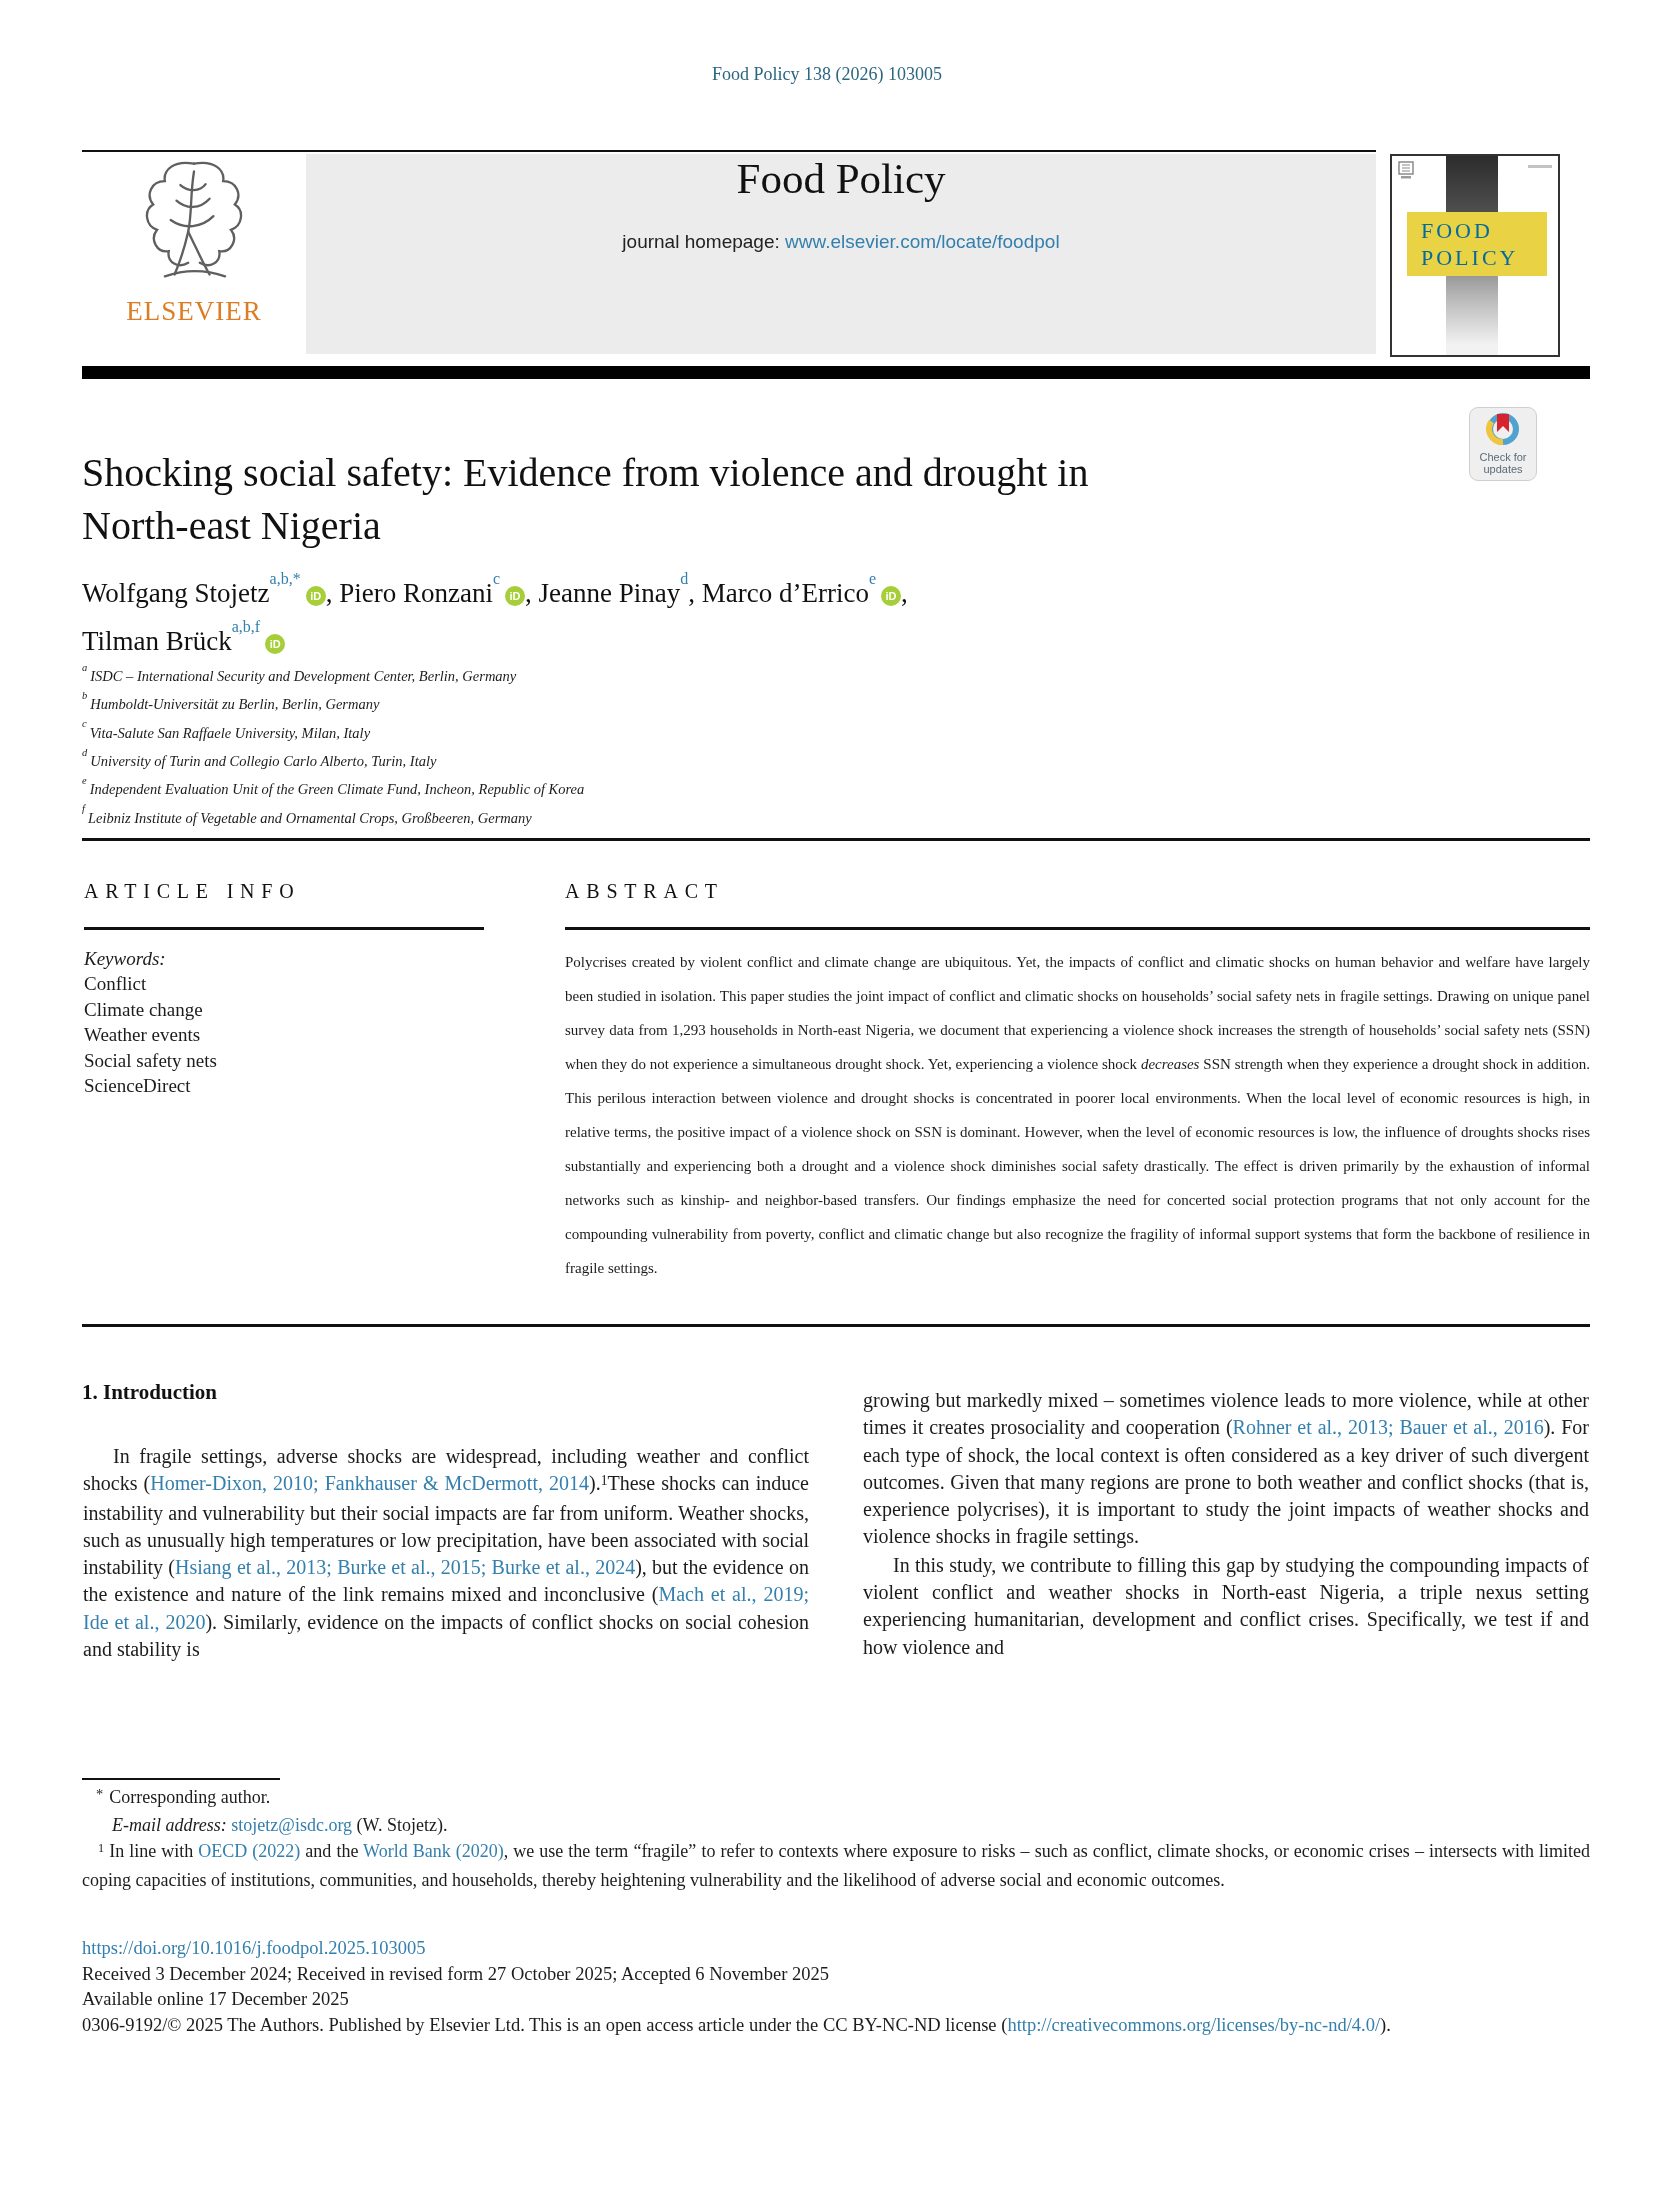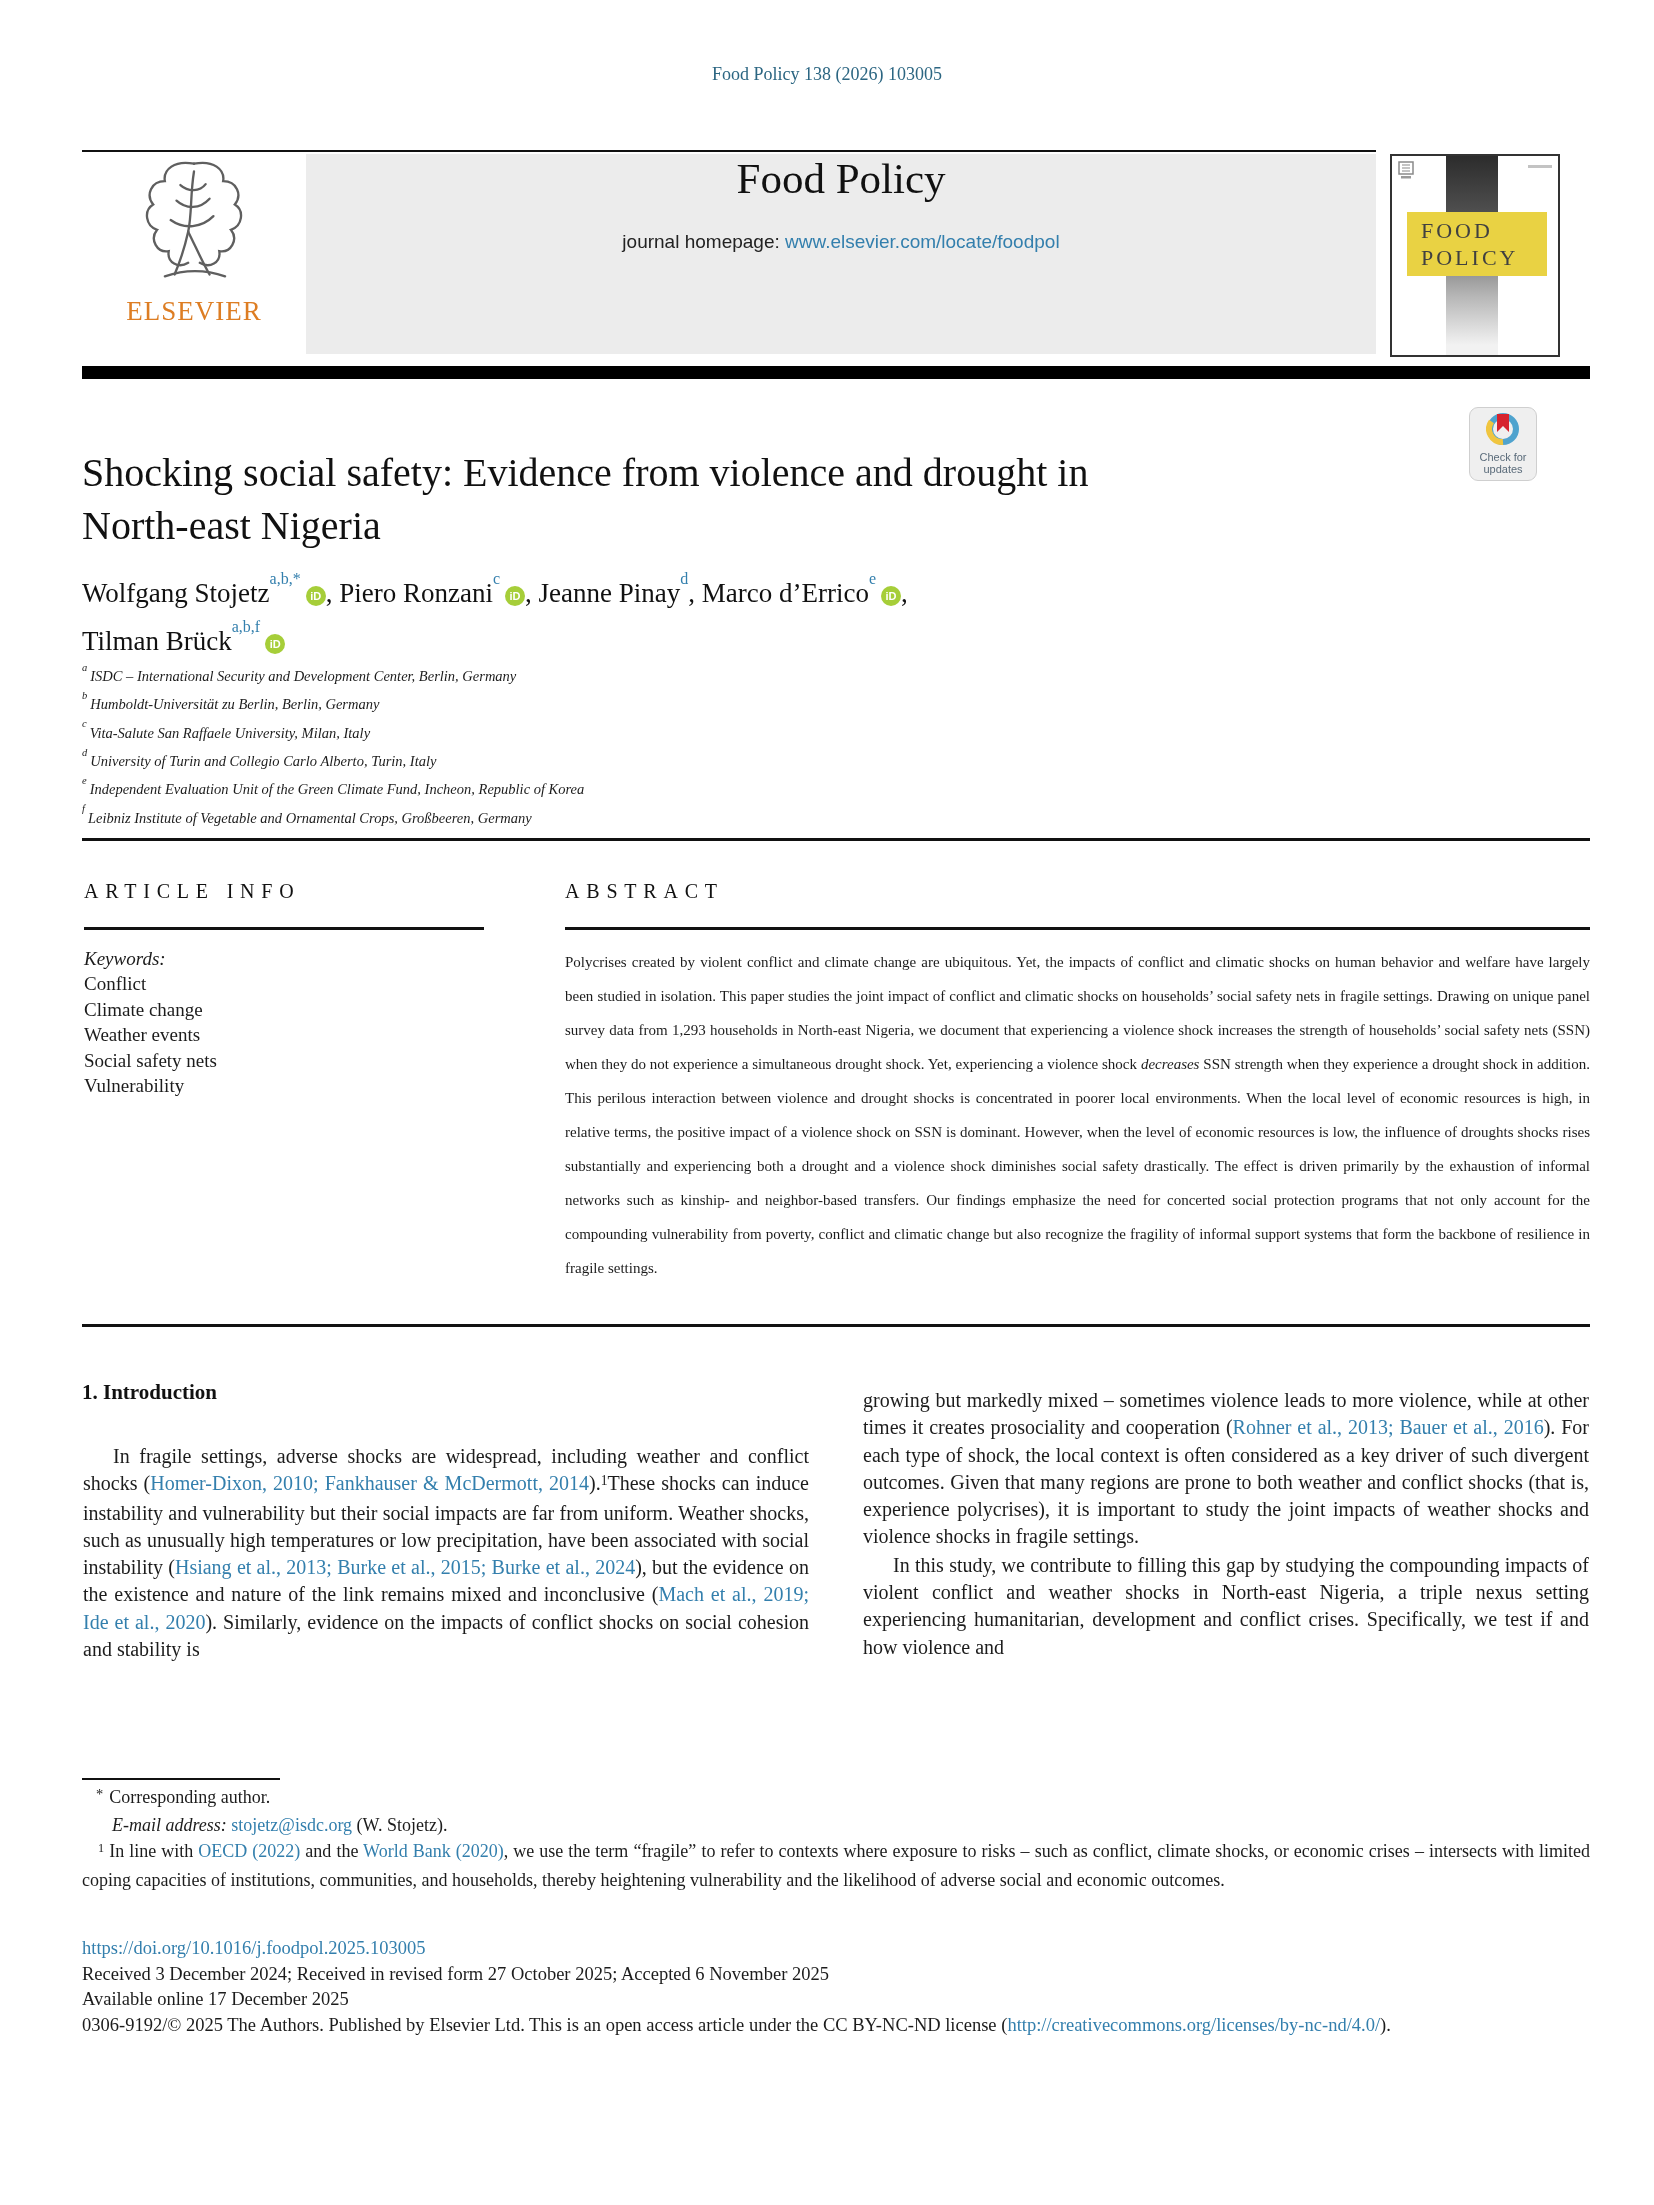--- a/index.html
+++ b/index.html
@@ -21,21 +21,21 @@
   .contents-line{margin-top:20px;font-family:"Liberation Sans",sans-serif;font-size:19px;color:#222;}
   .journal-name{margin-top:0;font-size:43px;color:#111;}
   .homepage-line{margin-top:28px;font-family:"Liberation Sans",sans-serif;font-size:19px;color:#222;}
   
   .cover{position:absolute;left:1390px;top:154px;width:166px;height:199px;border:2px solid #333;
          background:#fff;cursor:pointer;}
   .cover-stripe{position:absolute;left:54px;top:0;width:52px;height:100%;
         background:linear-gradient(#2c2c2c,#5e5e5e 40%,#b5b5b5 70%,#f2f2f2 95%);}
   .cover-banner{position:absolute;left:15px;top:56px;width:140px;height:64px;background:#e9d243;
         box-sizing:border-box;padding:5px 0 0 14px;}
-  .cover-title{font-size:22px;letter-spacing:3px;color:#404040;line-height:27px;}
+  .cover-title{font-size:22px;letter-spacing:3px;color:#0369a1;line-height:27px;}
   .cover-logo{position:absolute;left:6px;top:5px;}
   .cover-tiny-text{position:absolute;right:6px;top:9px;width:24px;height:3px;background:#c3c3c3;}
   
   .bar-thick{position:absolute;top:366px;left:82px;width:1508px;height:13px;background:#000;}
   
   .check-badge{position:absolute;left:1469px;top:407px;width:66px;height:72px;background:#efefef;
         border:1px solid #cfcfcf;border-radius:9px;text-align:center;cursor:pointer;}
   .badge-text{font-family:"Liberation Sans",sans-serif;font-size:11px;line-height:12px;color:#5a6b7a;margin-top:1px;}
   
   .title{position:absolute;left:82px;top:446px;width:1260px;font-size:40px;line-height:53px;color:#111;}
@@ -169,21 +169,21 @@
 
   <div class="info-left">
     <div class="info-heading">ARTICLE INFO</div>
     <div class="info-rule"></div>
     <div class="keywords">
       <div class="kw-label">Keywords:</div>
       <div>Conflict</div>
       <div>Climate change</div>
       <div>Weather events</div>
       <div>Social safety nets</div>
-      <div>Vulnerability</div>
+      <div>ScienceDirect</div>
     </div>
   </div>
 
   <div class="info-right">
     <div class="info-heading">ABSTRACT</div>
     <div class="info-rule"></div>
     <div class="abstract"><span>Polycrises created by violent conflict and climate change are ubiquitous. Yet, the impacts of conflict and climatic shocks on human behavior and welfare have largely been studied in isolation. This paper studies the joint impact of conflict and climatic shocks on households’ social safety nets in fragile settings. Drawing on unique panel survey data from 1,293 households in North-east Nigeria, we document that experiencing a violence shock increases the strength of households’ social safety nets (SSN) when they do not experience a simultaneous drought shock. Yet, experiencing a violence shock </span><span class="seg-it">decreases</span><span> SSN strength when they experience a drought shock in addition. This perilous interaction between violence and drought shocks is concentrated in poorer local environments. When the local level of economic resources is high, in relative terms, the positive impact of a violence shock on SSN is dominant. However, when the level of economic resources is low, the influence of droughts shocks rises substantially and experiencing both a drought and a violence shock diminishes social safety drastically. The effect is driven primarily by the exhaustion of informal networks such as kinship- and neighbor-based transfers. Our findings emphasize the need for concerted social protection programs that not only account for the compounding vulnerability from poverty, conflict and climatic change but also recognize the fragility of informal support systems that form the backbone of resilience in fragile settings.</span></div>
   </div>
 
   <div class="rule-mid2"></div>

